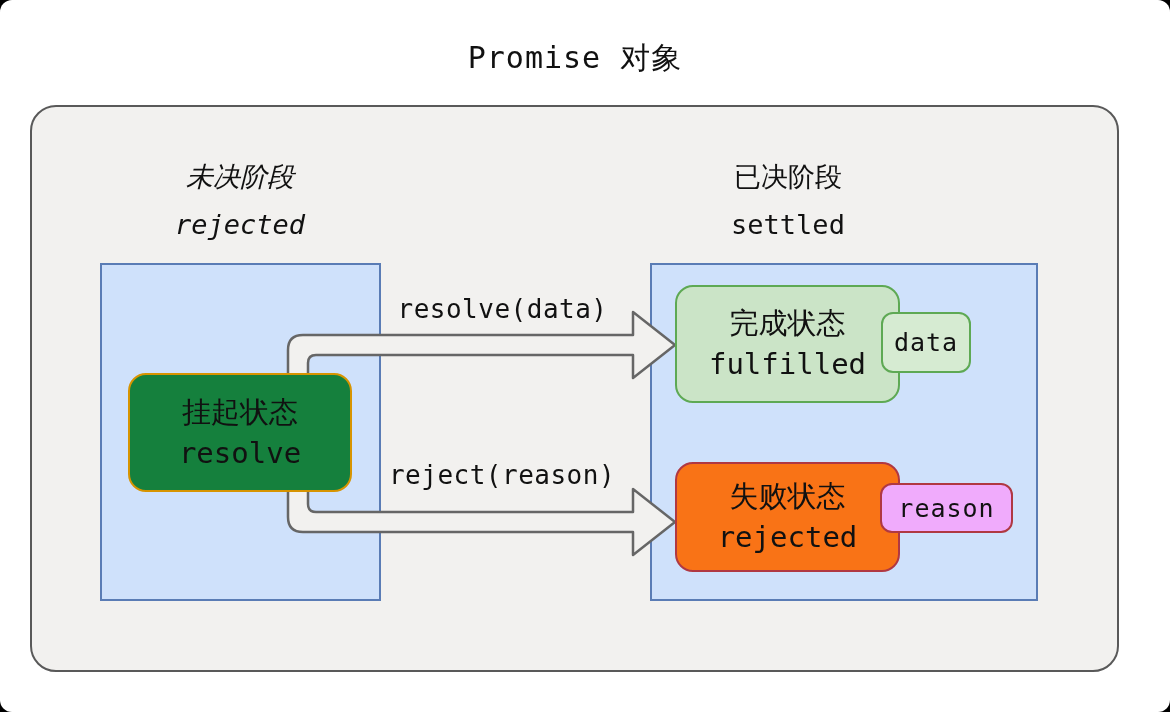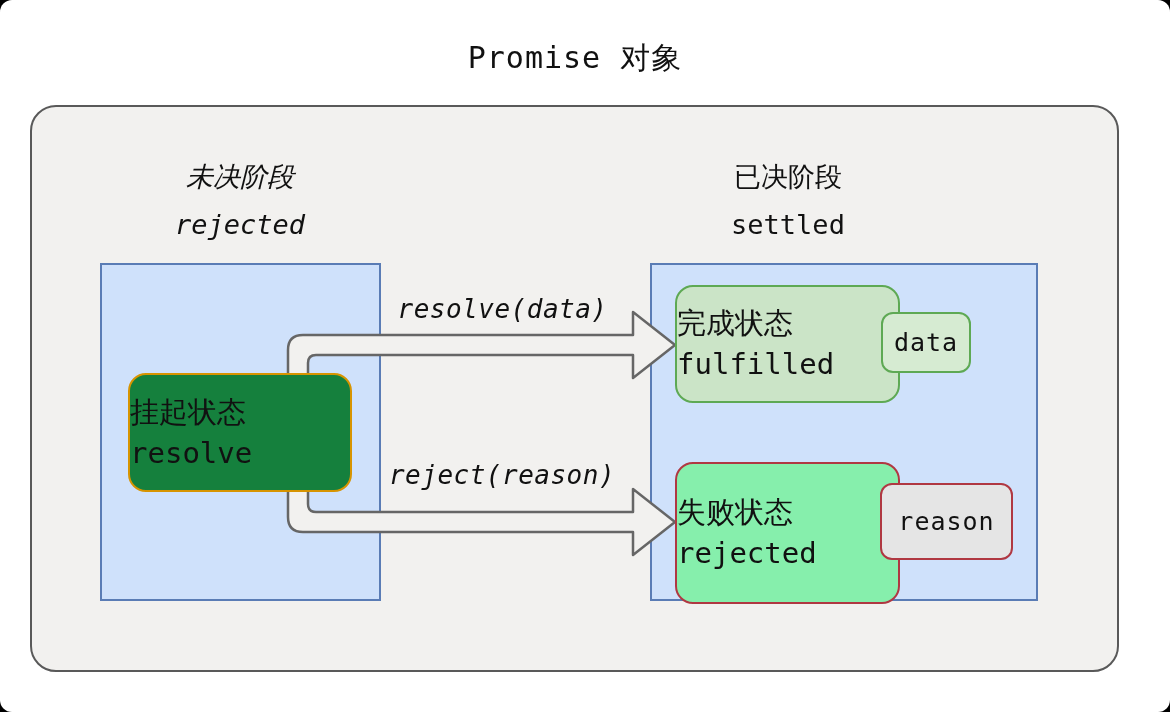--- a/index.html
+++ b/index.html
@@ -20,41 +20,41 @@
   .header-left{left:100px;width:280px;font-style:italic;}
   .header-right{left:663px;width:250px;}
 
   .blue-rect{top:263px;height:338px;background:#cfe1fb;border:2px solid #5a7cb5;
              box-sizing:border-box;}
   .blue-left{left:100px;width:281px;}
   .blue-right{left:650px;width:388px;}
 
   .arrow-layer{left:0;top:0;width:1170px;height:712px;pointer-events:none;}
 
-  .arrow-label{text-align:center;font-size:26px;letter-spacing:0.5px;font-style:italic;}
+  .arrow-label{text-align:center;font-size:26px;letter-spacing:0.5px;}
   .label-resolve{left:350px;top:294px;width:305px;}
   .label-reject{left:347px;top:460px;width:310px;}
 
   .state-box{box-sizing:border-box;border-radius:18px;display:flex;flex-direction:column;
-             align-items:flex-start;justify-content:center;font-size:29px;line-height:41px;
+             align-items:center;justify-content:center;font-size:29px;line-height:41px;
              text-align:center;}
   .state-box .zh{font-family:"DejaVu Sans",sans-serif;}
   .pending-box{left:128px;top:373px;width:224px;height:119px;
                background:#15803d;border:2.5px solid #d79400;}
   .fulfilled-box{left:675px;top:285px;width:225px;height:118px;
                  background:#cbe4c7;border:2.5px solid #5ea954;}
-  .rejected-box{left:675px;top:462px;width:225px;height:142px;
-                background:#86efac;border:2.5px solid #b03842;}
+  .rejected-box{left:675px;top:462px;width:225px;height:110px;
+                background:#f97316;border:2.5px solid #b03842;}
 
   .payload-tag{box-sizing:border-box;border-radius:12px;display:flex;align-items:center;
                justify-content:center;font-size:25px;letter-spacing:1px;}
   .data-tag{left:881px;top:312px;width:90px;height:61px;
             background:#d6ebd2;border:2.5px solid #5ea954;}
-  .reason-tag{left:880px;top:483px;width:133px;height:77px;
-              background:#e5e5e5;border:2.5px solid #b03842;}
+  .reason-tag{left:880px;top:483px;width:133px;height:50px;
+              background:#f0abfc;border:2.5px solid #b03842;}
 </style>
 </head>
 <body>
 
 <div class="canvas">
   <div class="sheet"></div>
 
   <div class="abs title">Promise 对象</div>
 
   <div class="abs outer-box"></div>

